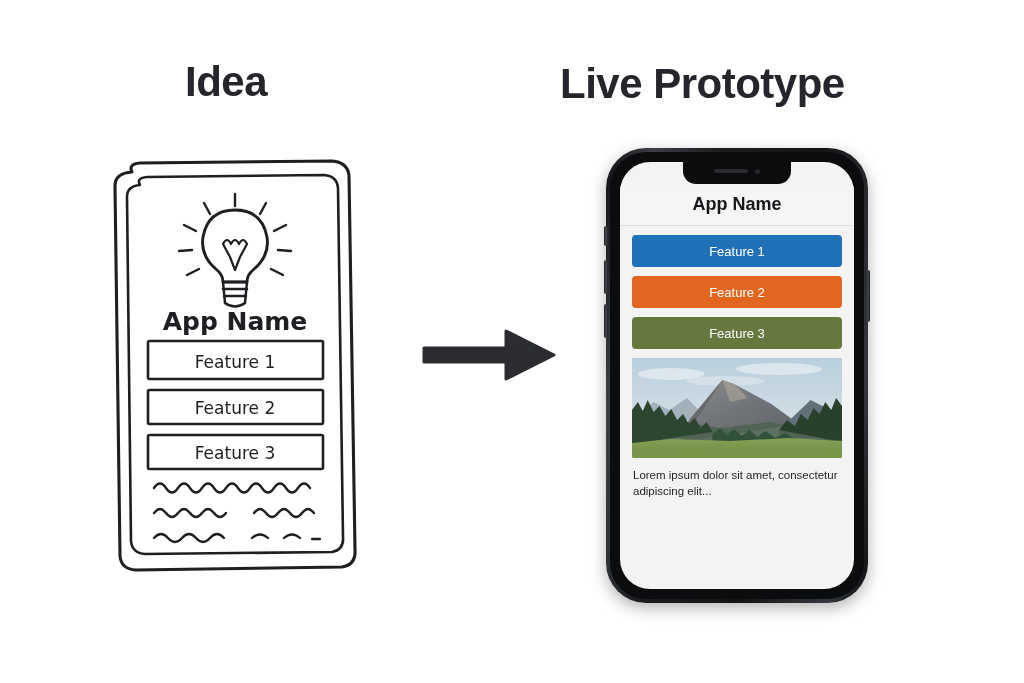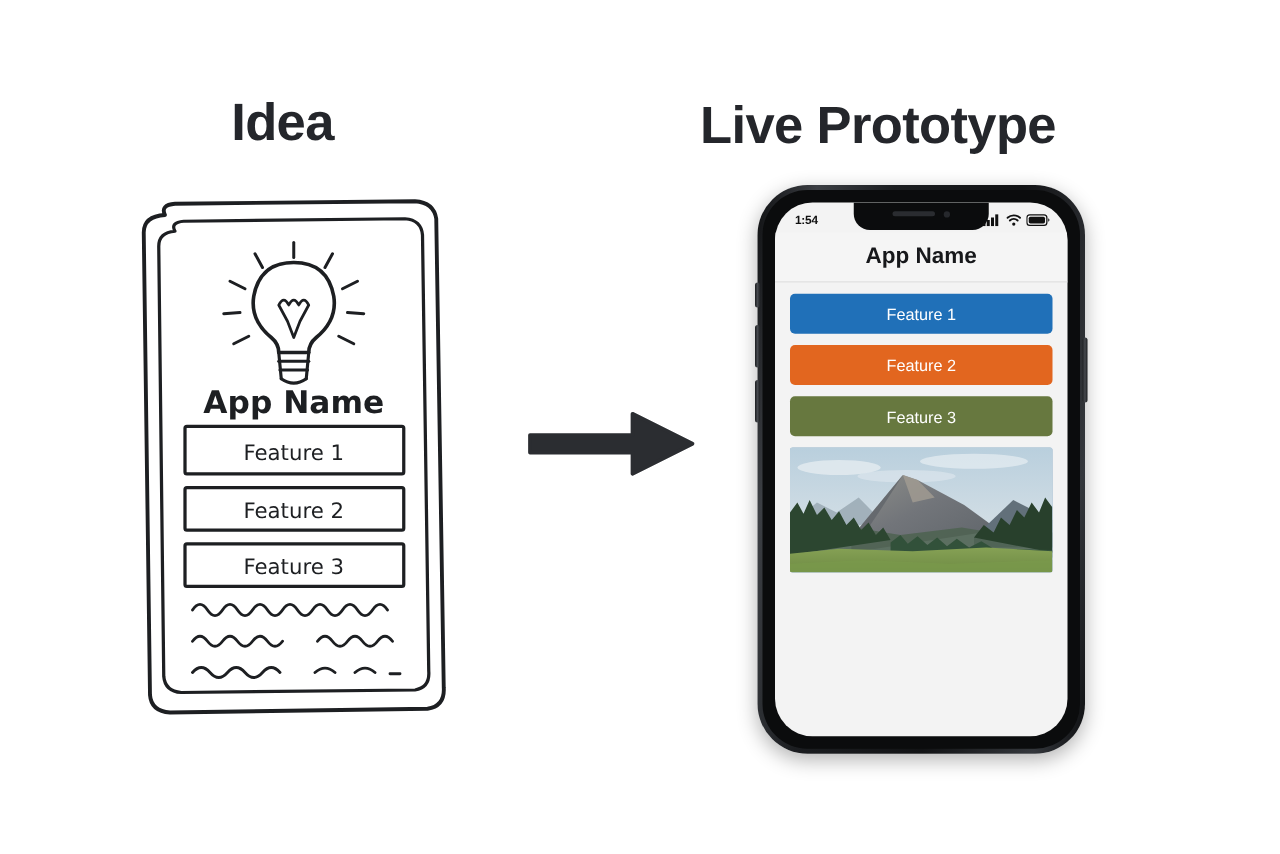--- a/index.html
+++ b/index.html
@@ -16,21 +16,20 @@
     position: relative;
   }
 
   
   .heading {
     position: absolute;
     font-weight: bold;
     color: #24262b;
     letter-spacing: -0.5px;
     white-space: nowrap;
-    margin-top: 16px;
   }
   #idea-heading {
     left: 0;
     top: 58px;
     width: 452px;
     text-align: center;
     font-size: 42px;
   }
   #prototype-heading {
     left: 560px;
@@ -286,41 +285,20 @@
     <div class="btn-side power-btn"></div>
 
     <div class="phone-inner-ring">
       <div class="phone-screen">
 
         <div class="notch">
           <div class="speaker"></div>
           <div class="camera"></div>
         </div>
 
-        <div class="status-bar">
-          <div class="status-time">1:54</div>
-          <div class="status-icons">
-            <svg width="15" height="10" viewBox="0 0 15 10">
-              <rect x="0" y="7" width="2.4" height="3" fill="#111"></rect>
-              <rect x="3.4" y="5" width="2.4" height="5" fill="#111"></rect>
-              <rect x="6.8" y="3" width="2.4" height="7" fill="#111"></rect>
-              <rect x="10.2" y="0.5" width="2.4" height="9.5" fill="#111"></rect>
-            </svg>
-            <svg width="12" height="10" viewBox="0 0 12 10">
-              <path d="M1 3.2 A7.5 7.5 0 0 1 11 3.2" fill="none" stroke="#111" stroke-width="1.5" stroke-linecap="round"></path>
-              <path d="M2.9 5.4 A4.6 4.6 0 0 1 9.1 5.4" fill="none" stroke="#111" stroke-width="1.5" stroke-linecap="round"></path>
-              <circle cx="6" cy="8.2" r="1.3" fill="#111"></circle>
-            </svg>
-            <svg width="19" height="10" viewBox="0 0 19 10">
-              <rect x="0.5" y="0.8" width="16" height="8.4" rx="2.3" fill="none" stroke="#111" stroke-width="1"></rect>
-              <rect x="2" y="2.3" width="13" height="5.4" rx="1.3" fill="#111"></rect>
-              <path d="M17.6 3.6 L17.6 6.4 A1.5 1.5 0 0 0 17.6 3.6 Z" fill="#111"></path>
-            </svg>
-          </div>
-        </div>
 
         <div class="app-header">App Name</div>
 
         <div class="feature-list">
           <div class="feature-btn" id="feat-1" style="background: rgb(32, 112, 184);">
             <span>Feature 1</span>
           </div>
           <div class="feature-btn" id="feat-2" style="background: rgb(226, 102, 31);">
             <span>Feature 2</span>
           </div>
@@ -368,18 +346,19 @@
             <path d="M214 48 L208 40 L203 52 L197 44 L191 56 L185 50 L179 62 L172 56 L166 68 L158 62 L150 72 L214 84 Z" fill="#28402c"></path>
 
             <path d="M82 76 L90 70 L96 77 L104 71 L112 78 L120 72 L128 79 L136 73 L146 80 L156 75 L166 81 L214 82 L214 88 L82 88 Z" fill="#32513a"></path>
 
             <path d="M0 85 L40 81 L100 83 L160 80 L214 83 L214 100 L0 100 Z" fill="url(#meadowGrad)"></path>
             <path d="M0 93 L60 90 L130 93 L214 90 L214 100 L0 100 Z" fill="#79984b" opacity="0.8"></path>
           </svg>
         </div>
 
         <div class="body-copy">
+          <div class="lead-text">Lorem ipsum dolor sit amet, consectetur adipiscing elit...</div>
         </div>
 
       </div>
     </div>
   </div>
 </div>
 
 </body></html>

